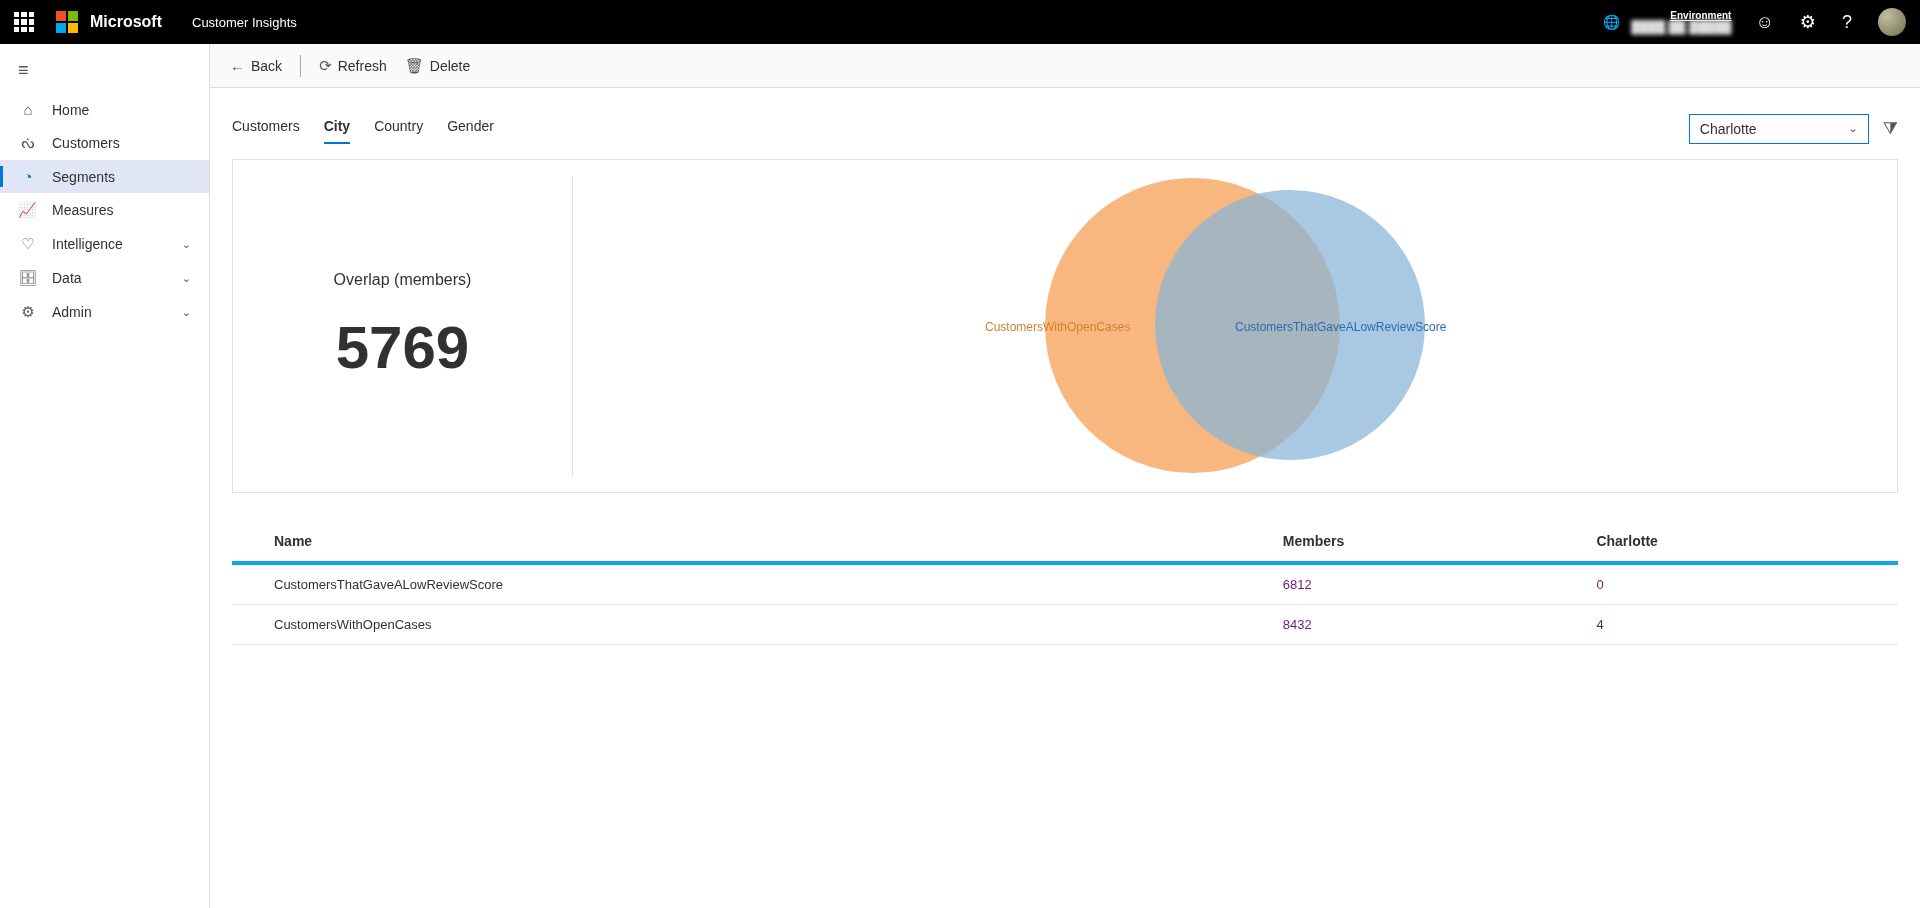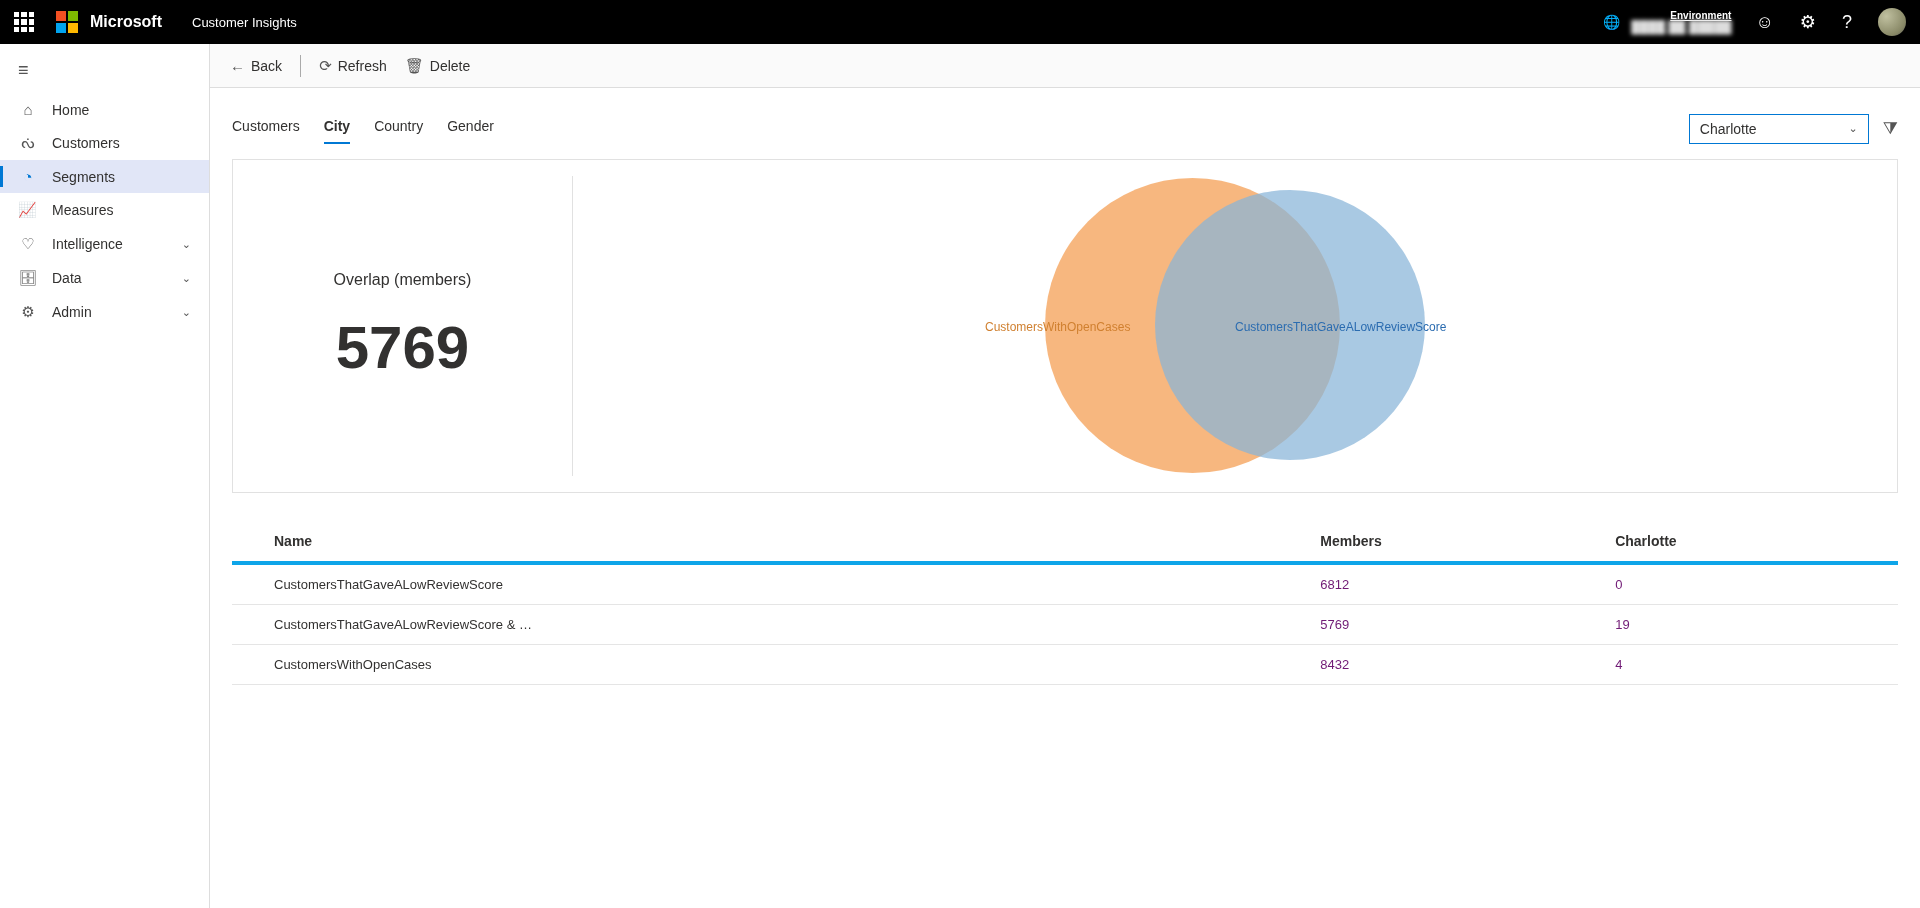--- a/index.html
+++ b/index.html
@@ -223,25 +223,20 @@
               <th>Charlotte</th>
             </tr>
           </thead>
           <tbody>
             <tr>
               <td>CustomersThatGaveALowReviewScore</td>
               <td>6812</td>
               <td>0</td>
             </tr>
             <tr>
-              <td>CustomersThatGaveALowReviewScore &amp; …</td>
-              <td>5769</td>
-              <td>19</td>
-            </tr>
-            <tr>
               <td>CustomersWithOpenCases</td>
               <td>8432</td>
               <td>4</td>
             </tr>
           </tbody>
         </table>
       </div>
 
     </div>
   </div>

